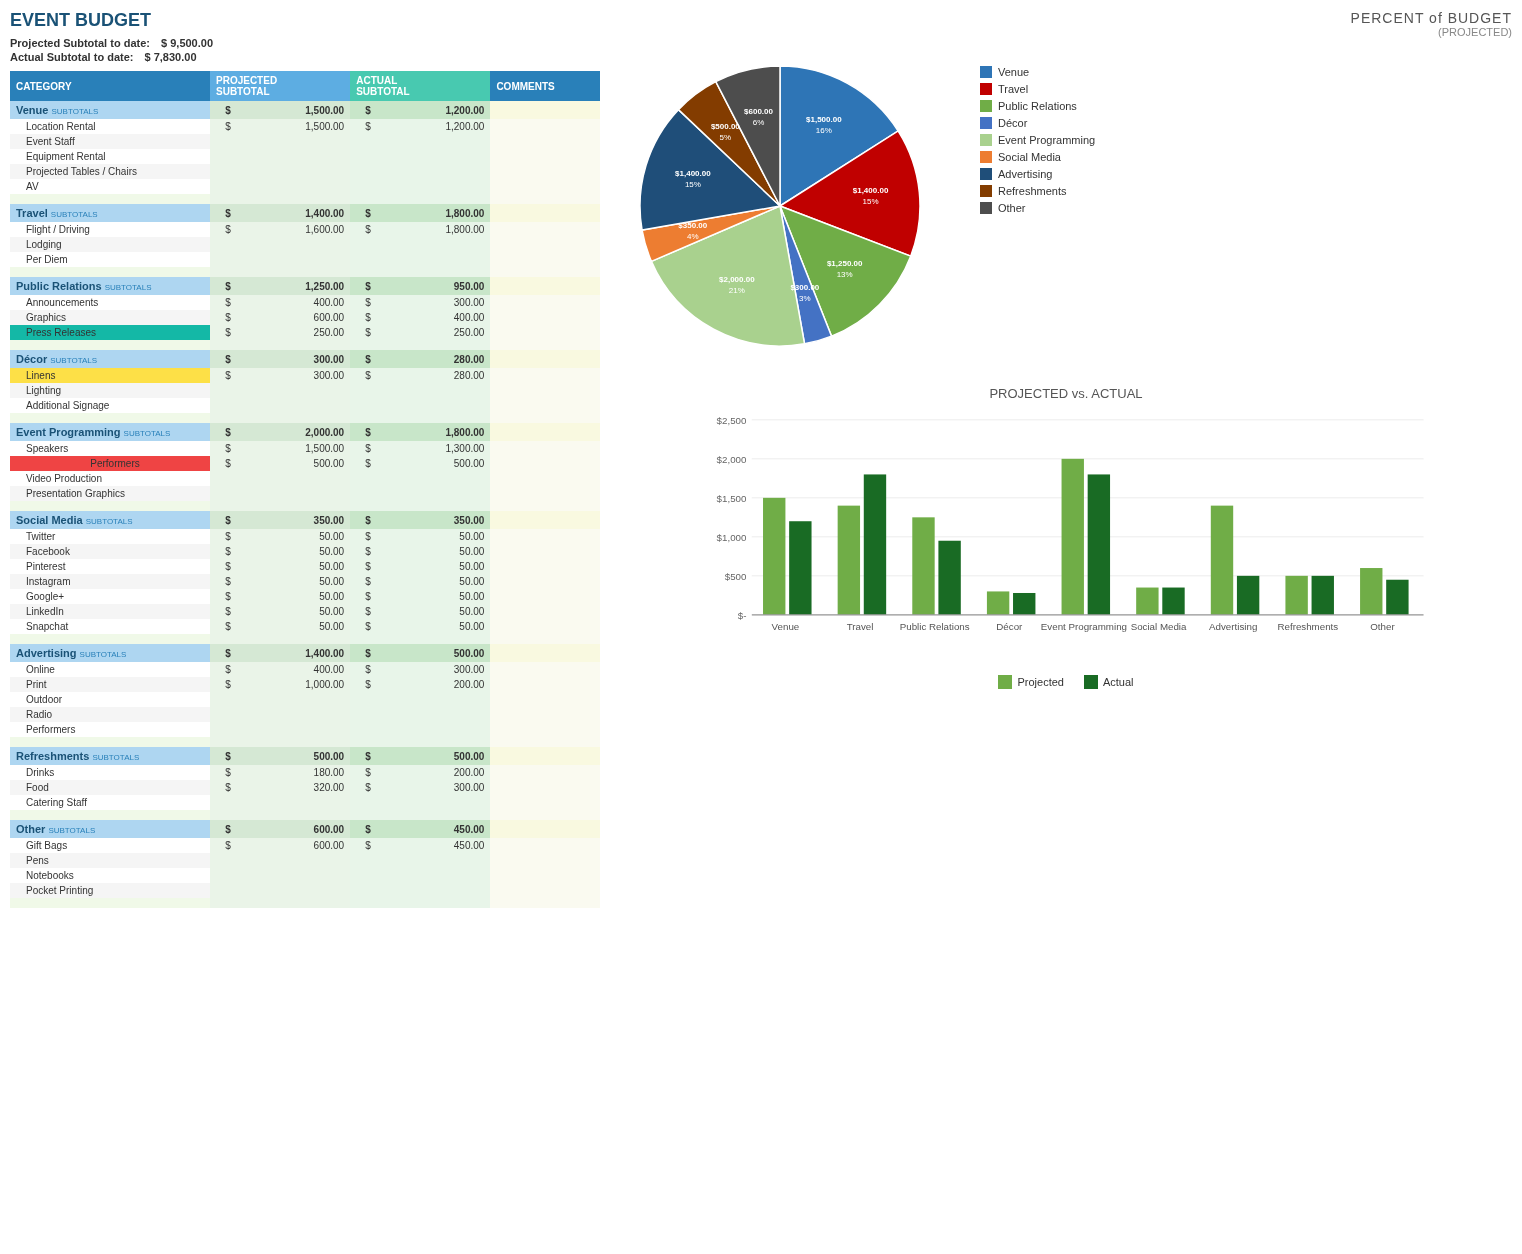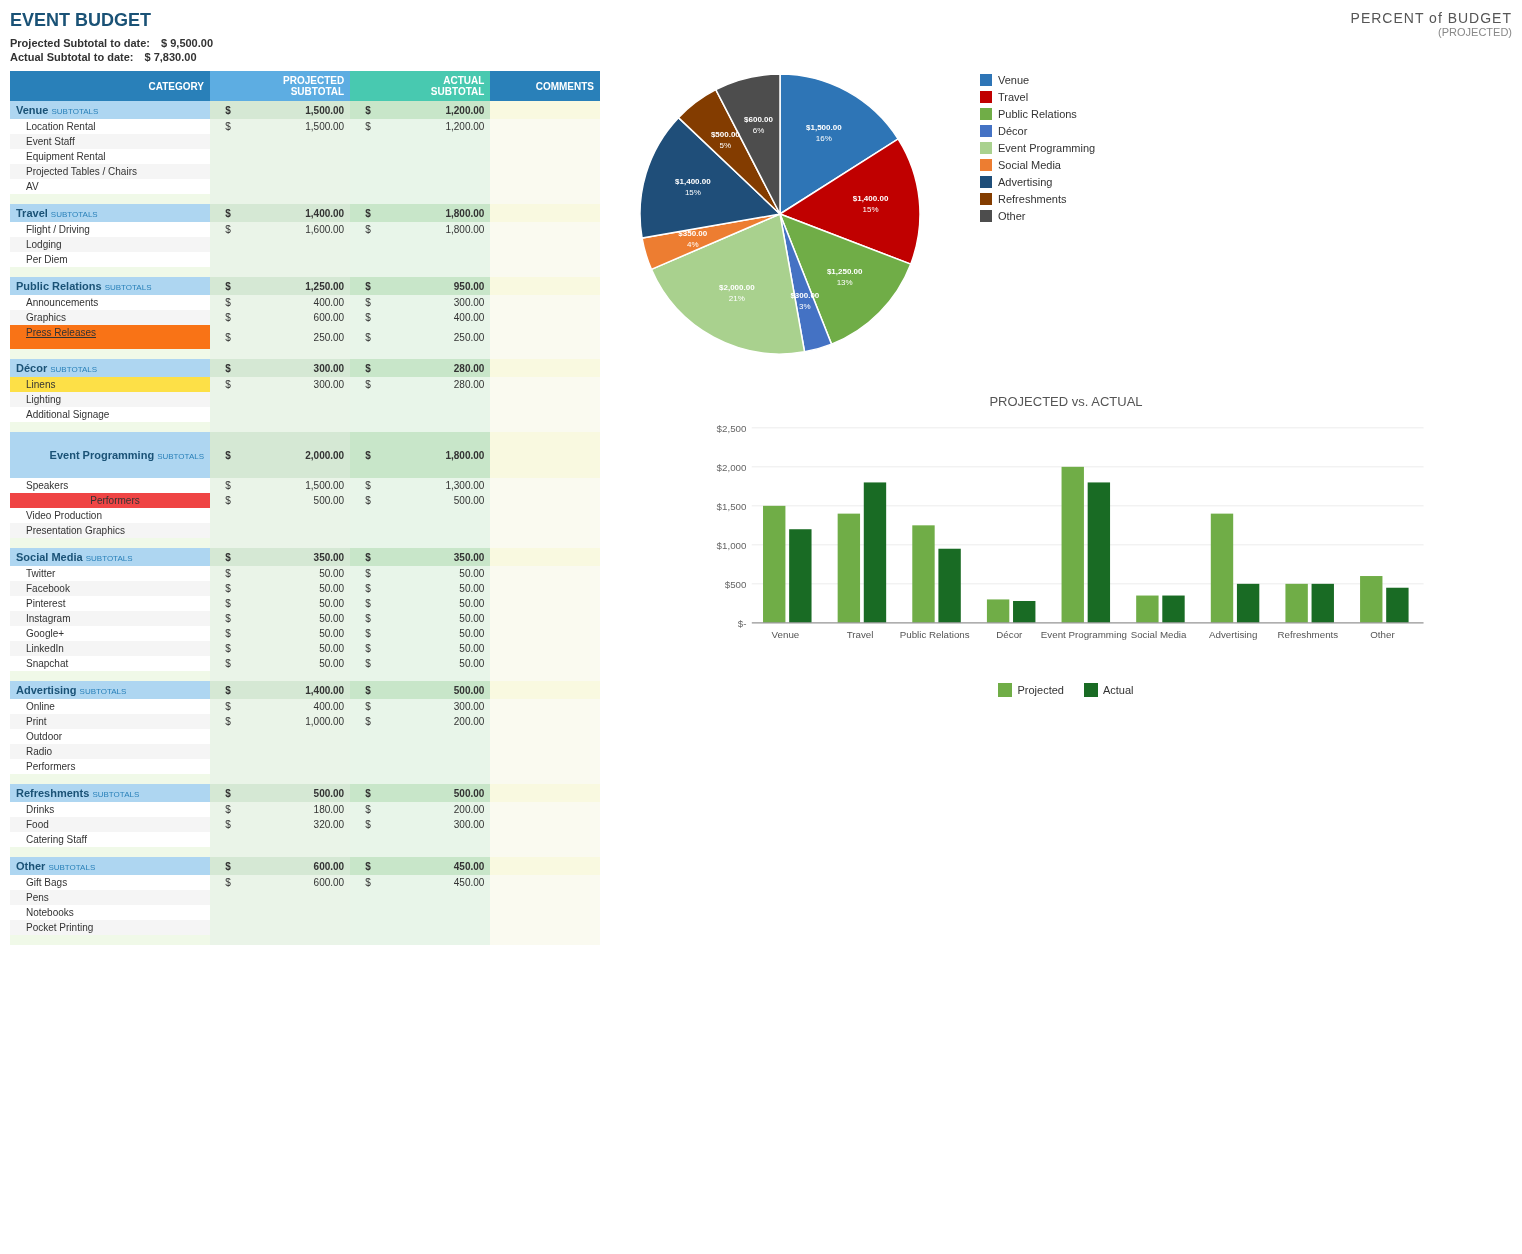--- a/index.html
+++ b/index.html
@@ -6,21 +6,21 @@
     body { font-family: Arial, sans-serif; font-size: 11px; background: #fff; color: #333; }
     .container { display: flex; padding: 10px; gap: 10px; }
     .left-panel { width: 590px; flex-shrink: 0; }
     .right-panel { flex: 1; }
 
     h1 { font-size: 18px; font-weight: bold; color: #1a5276; text-transform: uppercase; margin-bottom: 6px; }
     .subtitle { font-size: 11px; margin-bottom: 2px; }
     .subtitle span { font-weight: bold; }
 
     table { width: 100%; border-collapse: collapse; margin-top: 8px; }
-    th { background: #2980b9; color: white; font-size: 10px; font-weight: bold; text-align: right; padding: 4px 6px; text-transform: uppercase; }
+    th { background: #2980b9; color: white; font-size: 10px; font-weight: bold; text-align: left; padding: 4px 6px; text-transform: uppercase; }
 
     .subtotal-row { background: #aed6f1; }
     .subtotal-row td { font-size: 10px; padding: 3px 6px; font-weight: bold; }
 
     
     .charts-area { padding-left: 10px; }
 
     .pie-legend-row { display: flex; align-items: flex-start; gap: 20px; margin-bottom: 20px; }
     .pie-container { position: relative; width: 340px; height: 320px; }
 
@@ -181,21 +181,21 @@
     </tr>
           <tr>
       <td style="padding:2px 6px 2px 16px; font-size:10px; background:#f5f5f5;">Graphics</td>
       <td style="text-align:center; font-size:10px; background:#eaf4e8;">$</td>
       <td style="text-align:right; font-size:10px; background:#eaf4e8; padding-right:6px;">600.00</td>
       <td style="text-align:center; font-size:10px; background:#e8f5e9;">$</td>
       <td style="text-align:right; font-size:10px; background:#e8f5e9; padding-right:6px;">400.00</td>
       <td style="background:#fafaf0;"></td>
     </tr>
           <tr>
-      <td style="padding:2px 6px 11px 16px; font-size:10px; background:#f97316;text-decoration:underline;">Press Releases</td>
+      <td style="padding:2px 6px 2px 16px; font-size:10px; background:#14b8a6;">Press Releases</td>
       <td style="text-align:center; font-size:10px; background:#eaf4e8;">$</td>
       <td style="text-align:right; font-size:10px; background:#eaf4e8; padding-right:6px;">250.00</td>
       <td style="text-align:center; font-size:10px; background:#e8f5e9;">$</td>
       <td style="text-align:right; font-size:10px; background:#e8f5e9; padding-right:6px;">250.00</td>
       <td style="background:#fafaf0;"></td>
     </tr>
           <tr>
     <td style="height:10px; background:#f0f9e8;"></td>
     <td style="background:#eaf4e8;"></td>
     <td style="background:#eaf4e8;"></td>
@@ -239,21 +239,21 @@
     </tr>
           <tr>
     <td style="height:10px; background:#f0f9e8;"></td>
     <td style="background:#eaf4e8;"></td>
     <td style="background:#eaf4e8;"></td>
     <td style="background:#e8f5e9;"></td>
     <td style="background:#e8f5e9;"></td>
     <td style="background:#fafaf0;"></td>
   </tr>
           <tr class="subtotal-row">
-    <td style="padding:17px 6px; font-weight:bold; font-size:11px; color:#1a5276;text-align:right;">
+    <td style="padding:3px 6px; font-weight:bold; font-size:11px; color:#1a5276;">
       Event Programming <span style="font-size:8px; color:#2980b9; font-weight:normal; text-transform:uppercase;">SUBTOTALS</span>
     </td>
     <td style="text-align:center; font-size:10px; background:#d5e8d4;">$</td>
     <td style="text-align:right; font-size:10px; font-weight:bold; background:#d5e8d4; padding-right:6px;">2,000.00</td>
     <td style="text-align:center; font-size:10px; background:#c8e6c9;">$</td>
     <td style="text-align:right; font-size:10px; font-weight:bold; background:#c8e6c9; padding-right:6px;">1,800.00</td>
     <td style="background:#f9f9e0;"></td>
   </tr>
           <tr>
       <td style="padding:2px 6px 2px 16px; font-size:10px; background:#ffffff;">Speakers</td>
@@ -519,21 +519,21 @@
     <td style="background:#e8f5e9;"></td>
     <td style="background:#fafaf0;"></td>
   </tr>
         </tbody>
     </table>
   </div>
 
   <div class="right-panel">
     <div class="charts-area">
 
-      <div style="text-align:right; margin-bottom:16px;">
+      <div style="text-align:right; margin-bottom:8px;">
         <div style="font-size:14px; color:#555; font-weight:normal; letter-spacing:1px;">PERCENT of BUDGET</div>
         <div style="font-size:11px; color:#888;">(PROJECTED)</div>
       </div>
 
       <div class="pie-legend-row">
         <div class="pie-container">
           <svg id="pie-svg" width="340" height="320" viewBox="0 0 340 320">
               <path d="M 160 160 L 160 20 A 140 140 0 0 1 278.20590957028213 84.98424870294048 Z" fill="#2e75b6" stroke="white" stroke-width="1.5"></path>
               <path d="M 160 160 L 278.20590957028213 84.98424870294048 A 140 140 0 0 1 290.7012597096083 210.17151293634203 Z" fill="#c00000" stroke="white" stroke-width="1.5"></path>
               <path d="M 160 160 L 290.7012597096083 210.17151293634203 A 140 140 0 0 1 211.5374373758549 290.16870802435517 Z" fill="#70ad47" stroke="white" stroke-width="1.5"></path>

